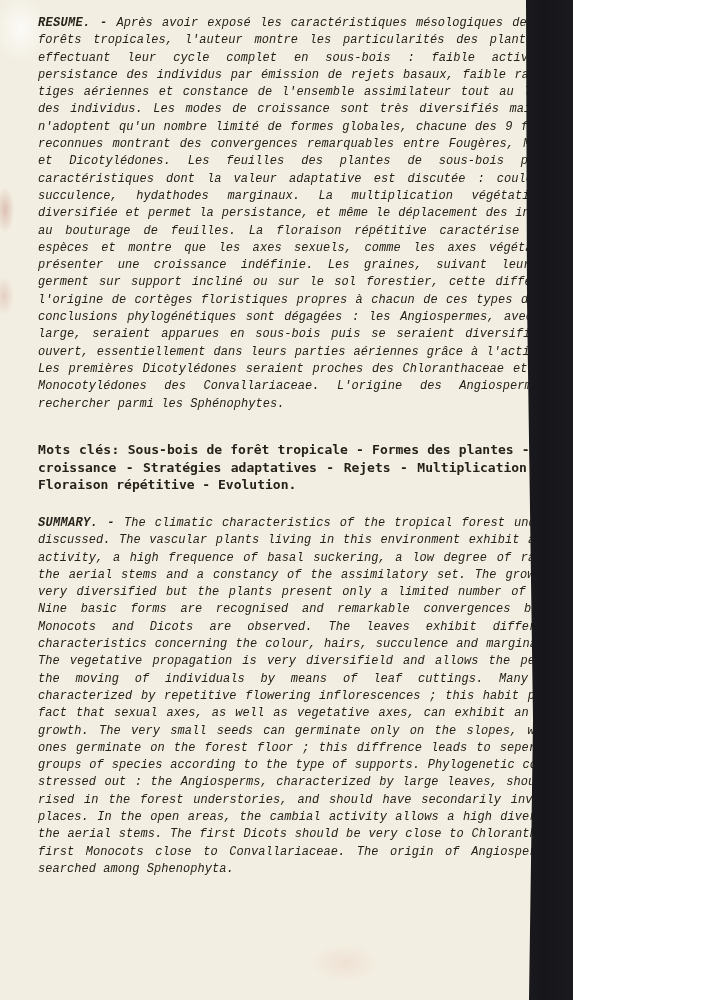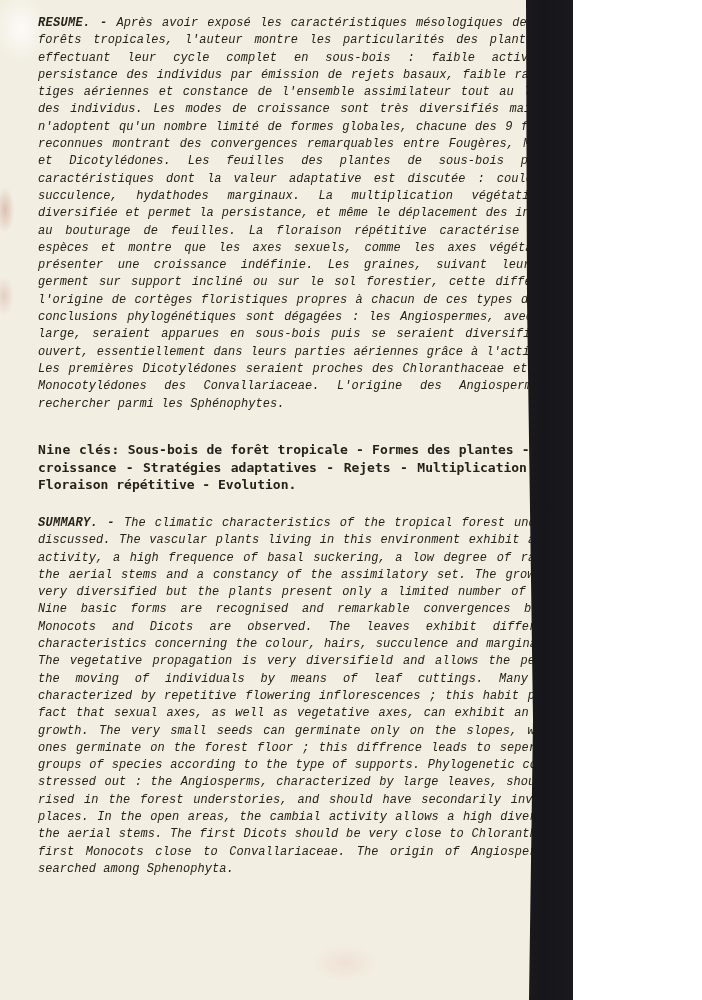--- a/index.html
+++ b/index.html
@@ -84,21 +84,21 @@
     <div class="stain stain-pink-2"></div>
     <div class="stain stain-bottom"></div>
     <div class="stain speck"></div>
 
     <p class="block body-text resume-block">
       <span class="head">RESUME. -</span>
       <span>Après avoir exposé les caractéristiques mésologiques des sous-bois de forêts tropicales, l'auteur montre les particularités des plantes vasculaires effectuant leur cycle complet en sous-bois : faible activité cambiale, persistance des individus par émission de rejets basaux, faible ramification des tiges aériennes et constance de l'ensemble assimilateur tout au long de la vie des individus. Les modes de croissance sont très diversifiés mais les plantes n'adoptent qu'un nombre limité de formes globales, chacune des 9 formes de bases reconnues montrant des convergences remarquables entre Fougères, Monocotylédones et Dicotylédones. Les feuilles des plantes de sous-bois présentent des caractéristiques dont la valeur adaptative est discutée : couleur, pilosité, succulence, hydathodes marginaux. La multiplication végétative est très diversifiée et permet la persistance, et même le déplacement des individus, grâce au bouturage de feuilles. La floraison répétitive caractérise de nombreuses espèces et montre que les axes sexuels, comme les axes végétatifs, peuvent présenter une croissance indéfinie. Les graines, suivant leurs dimensions, germent sur support incliné ou sur le sol forestier, cette différence étant à l'origine de cortèges floristiques propres à chacun de ces types de support. Des conclusions phylogénétiques sont dégagées : les Angiospermes, avec leur feuille large, seraient apparues en sous-bois puis se seraient diversifiées en milieu ouvert, essentiellement dans leurs parties aériennes grâce à l'activité cambiale. Les premières Dicotylédones seraient proches des Chloranthaceae et les premières Monocotylédones des Convallariaceae. L'origine des Angiospermes serait à rechercher parmi les Sphénophytes.</span>
     </p>
 
     <p class="block kw-text mots-block">
-      <span class="head">Nine clés:</span>
+      <span class="head">Mots clés:</span>
       <span>Sous-bois de forêt tropicale - Formes des plantes - Dynamique de croissance - Stratégies adaptatives - Rejets - Multiplication végétative - Floraison répétitive - Evolution.</span>
     </p>
 
     <p class="block body-text summary-block">
       <span class="head">SUMMARY. -</span>
       <span>The climatic characteristics of the tropical forest understoreys are discussed. The vascular plants living in this environment exhibit a weak cambial activity, a high frequence of basal suckering, a low degree of ramification in the aerial stems and a constancy of the assimilatory set. The growth habits are very diversified but the plants present only a limited number of global forms. Nine basic forms are recognised and remarkable convergences between Ferns, Monocots and Dicots are observed. The leaves exhibit different adaptive characteristics concerning the colour, hairs, succulence and marginal hydathodes. The vegetative propagation is very diversifield and allows the persistance and the moving of individuals by means of leaf cuttings. Many species are characterized by repetitive flowering inflorescences ; this habit points out the fact that sexual axes, as well as vegetative axes, can exhibit an indeterminate growth. The very small seeds can germinate only on the slopes, whereas bigger ones germinate on the forest floor ; this diffrence leads to seperate different groups of species according to the type of supports. Phylogenetic conclusions are stressed out : the Angiosperms, characterized by large leaves, should have first rised in the forest understories, and should have secondarily invaded the open places. In the open areas, the cambial activity allows a high diversification of the aerial stems. The first Dicots should be very close to Chloranthaceae and the first Monocots close to Convallariaceae. The origin of Angiosperms should be searched among Sphenophyta.</span>
     </p>
 
   </div>
 

